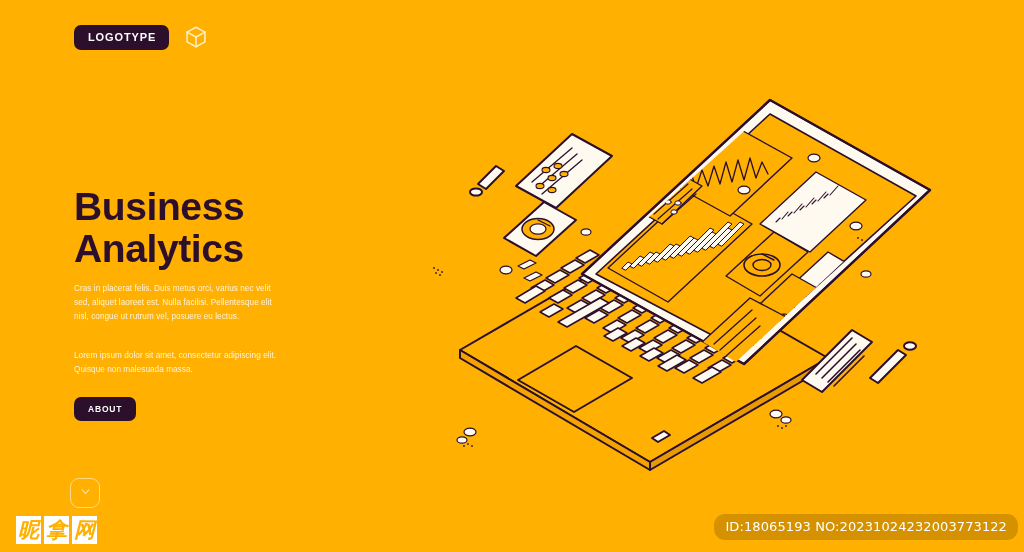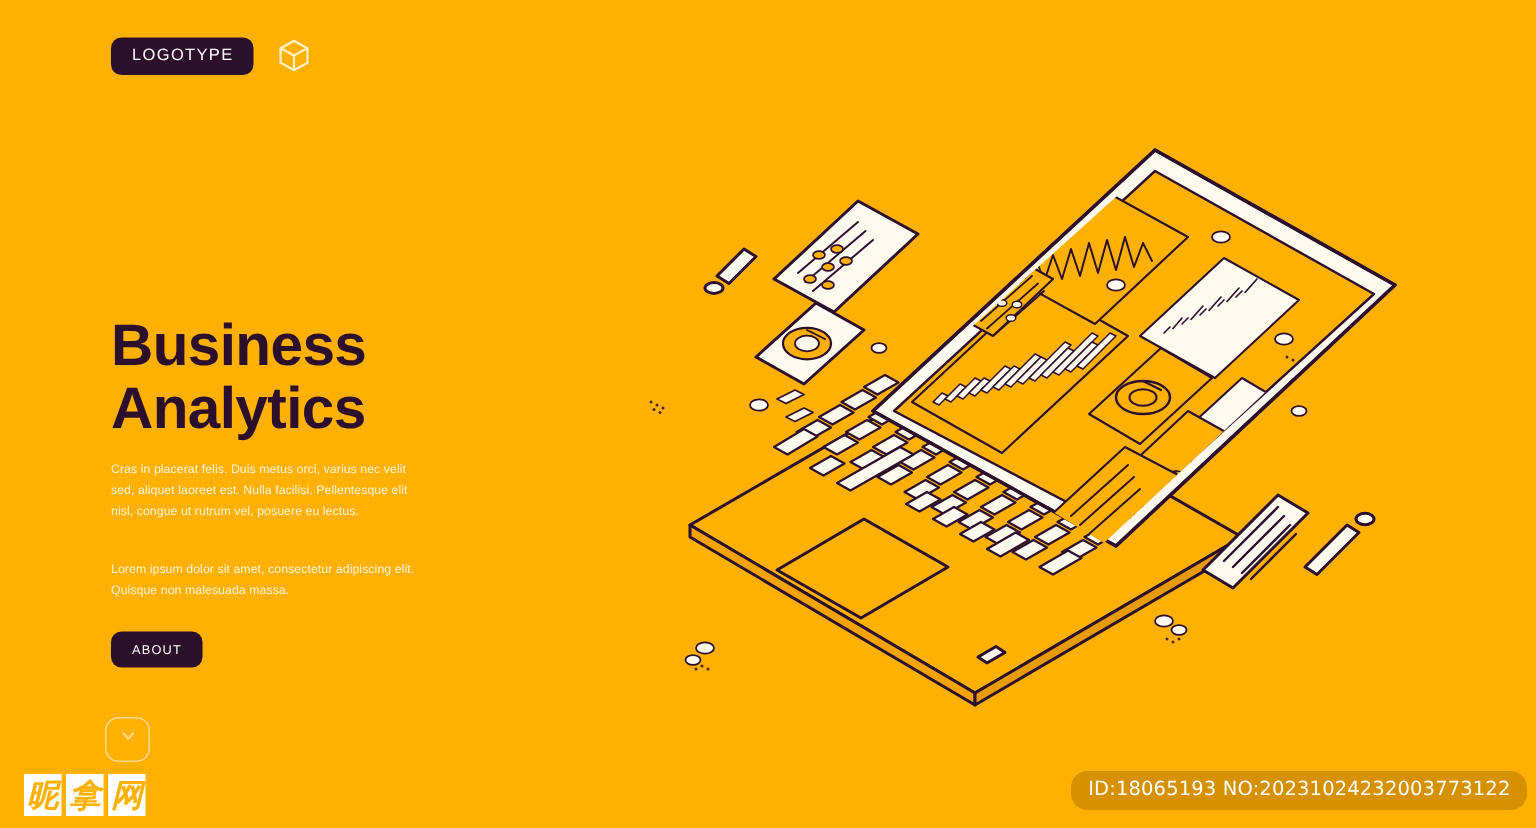--- a/index.html
+++ b/index.html
@@ -23,41 +23,40 @@
     left: 74px;
     top: 24px;
     display: flex;
     align-items: center;
     gap: 14px;
   }
   .logo-badge {
     background: #2b0f2b;
     color: #ffffff;
     font-size: 11px;
-    font-weight: normal;
+    font-weight: bold;
     letter-spacing: 0.9px;
     padding: 7px 13px 7px 14px;
     border-radius: 7px;
     line-height: 1;
     white-space: nowrap;
     text-align: right;
   }
   .cube-icon {
     width: 26px;
     height: 26px;
     display: block;
   }
 
   
   .hero {
     position: absolute;
     left: 74px;
     top: 186px;
     width: 240px;
-    margin-top: 24px;
   }
   .hero-title {
     font-size: 39px;
     font-weight: bold;
     line-height: 1.08;
     color: #2b0f2b;
     letter-spacing: -0.4px;
     margin: 0;
     white-space: pre-line;
   }
@@ -71,21 +70,21 @@
   }
   .hero-p.first { margin-top: 24px; }
   .hero-p.second { margin-top: 12px; }
 
   .about-btn {
     margin-top: 20px;
     display: inline-block;
     background: #2b0f2b;
     color: #ffffff;
     font-size: 8.5px;
-    font-weight: normal;
+    font-weight: bold;
     letter-spacing: 0.8px;
     padding: 8px 14px;
     border-radius: 7px;
     border: none;
     line-height: 1;
     cursor: pointer;
     font-family: "Liberation Sans", sans-serif;
   }
 
   

